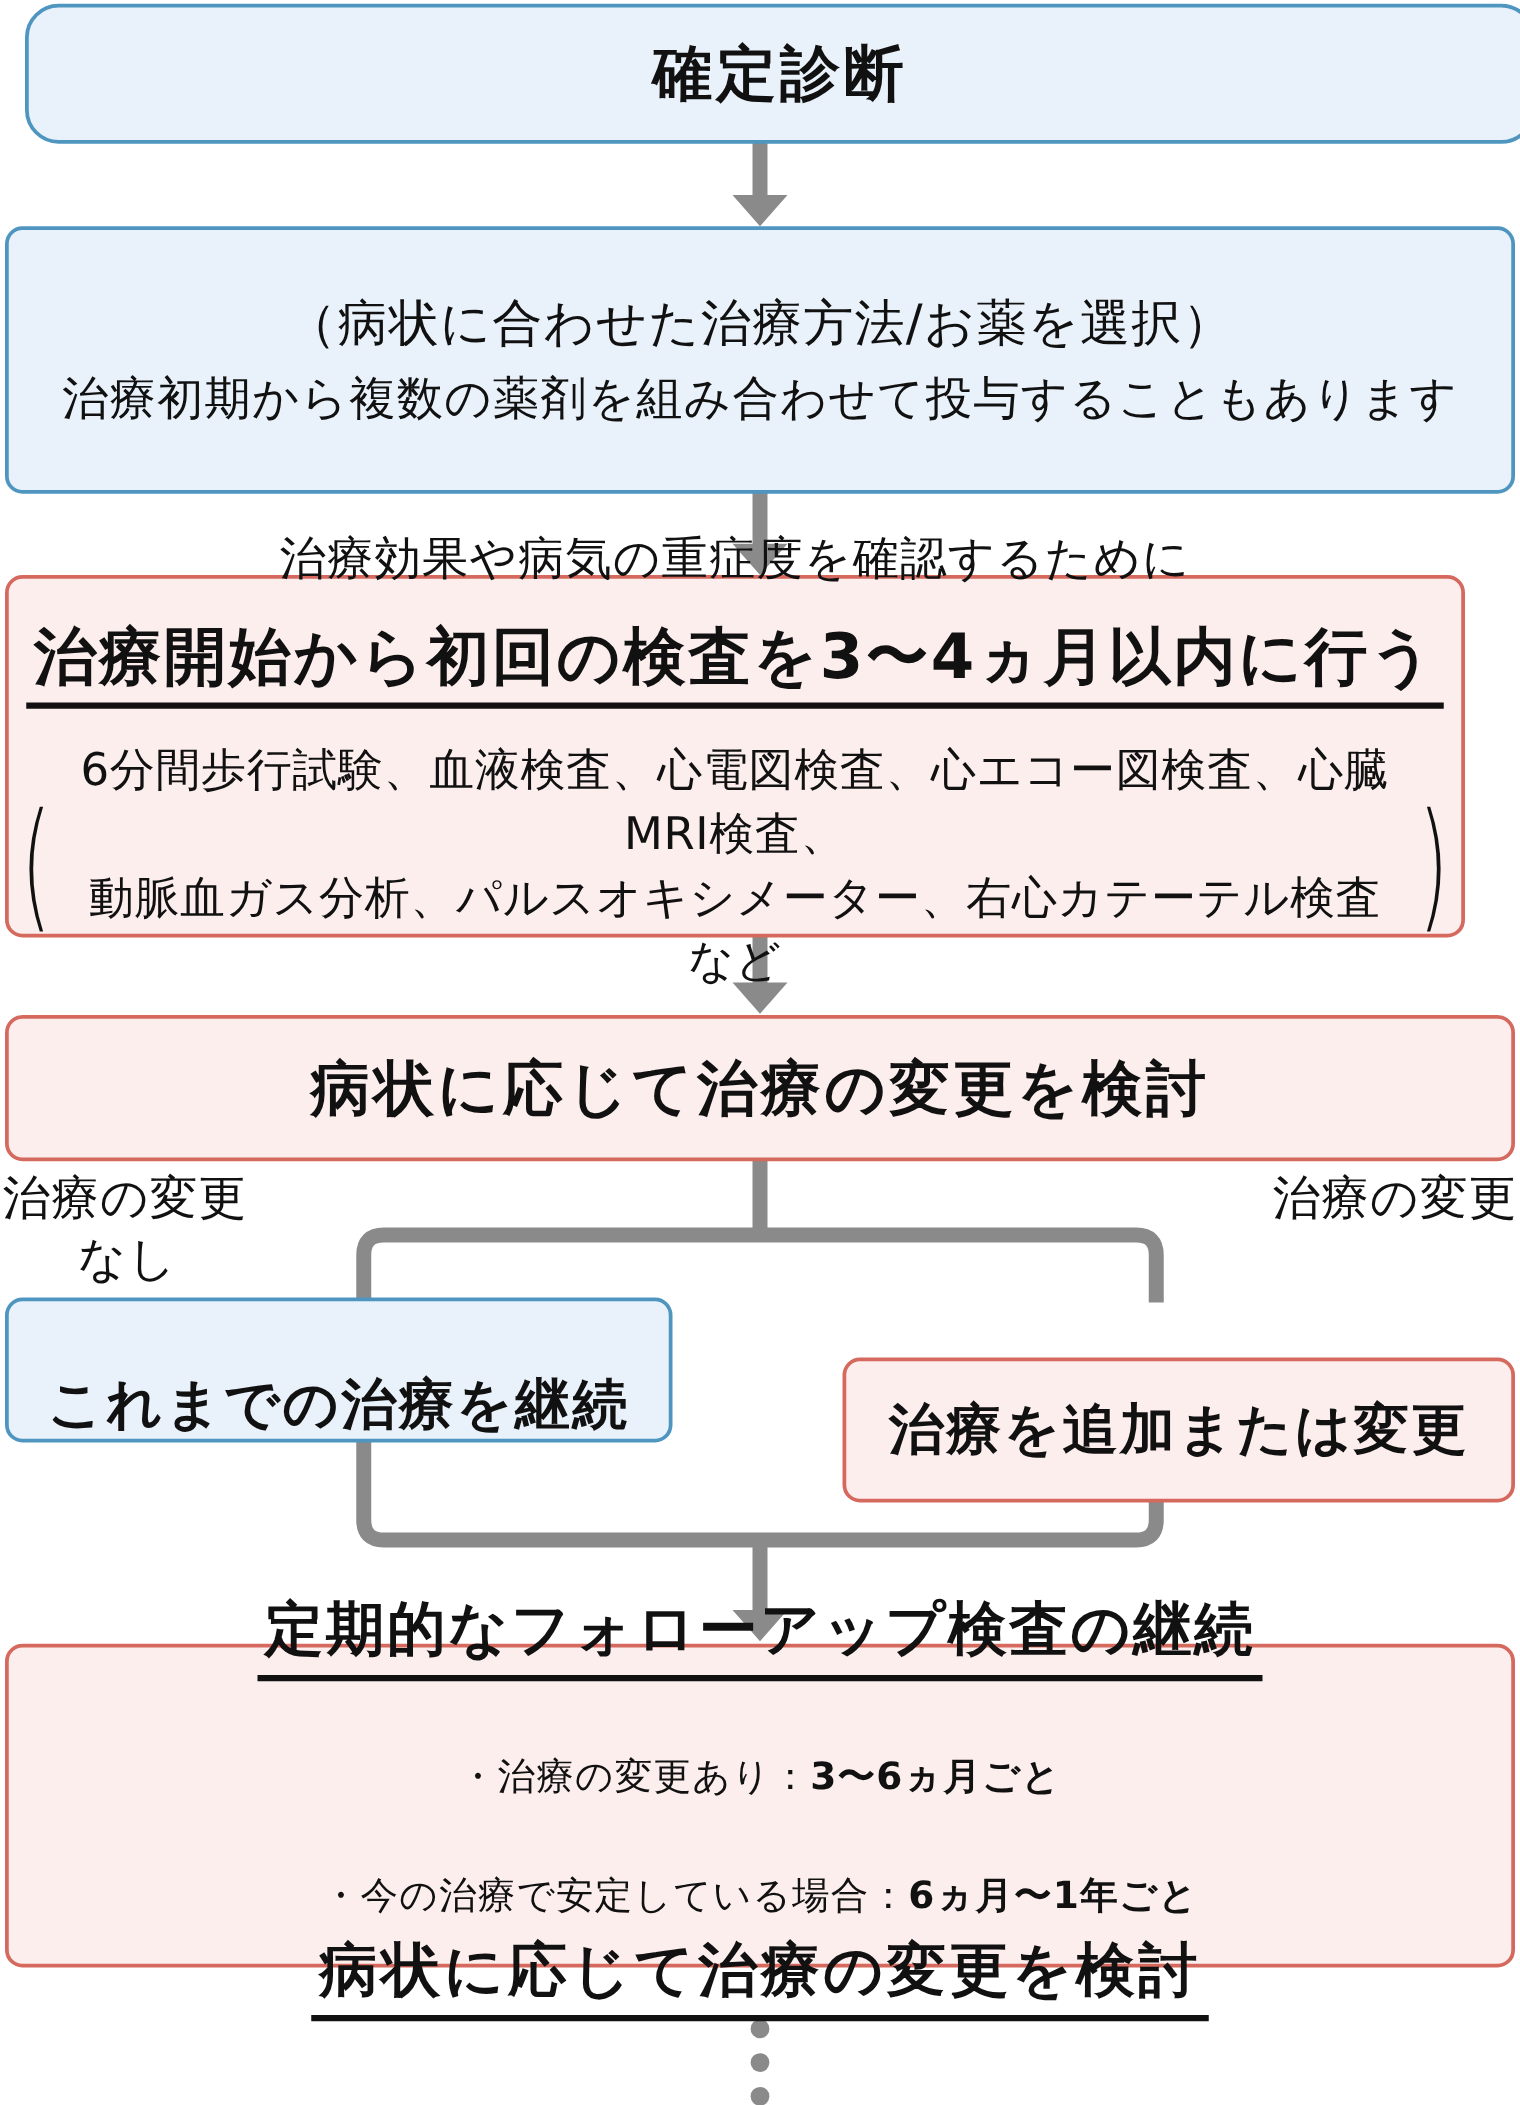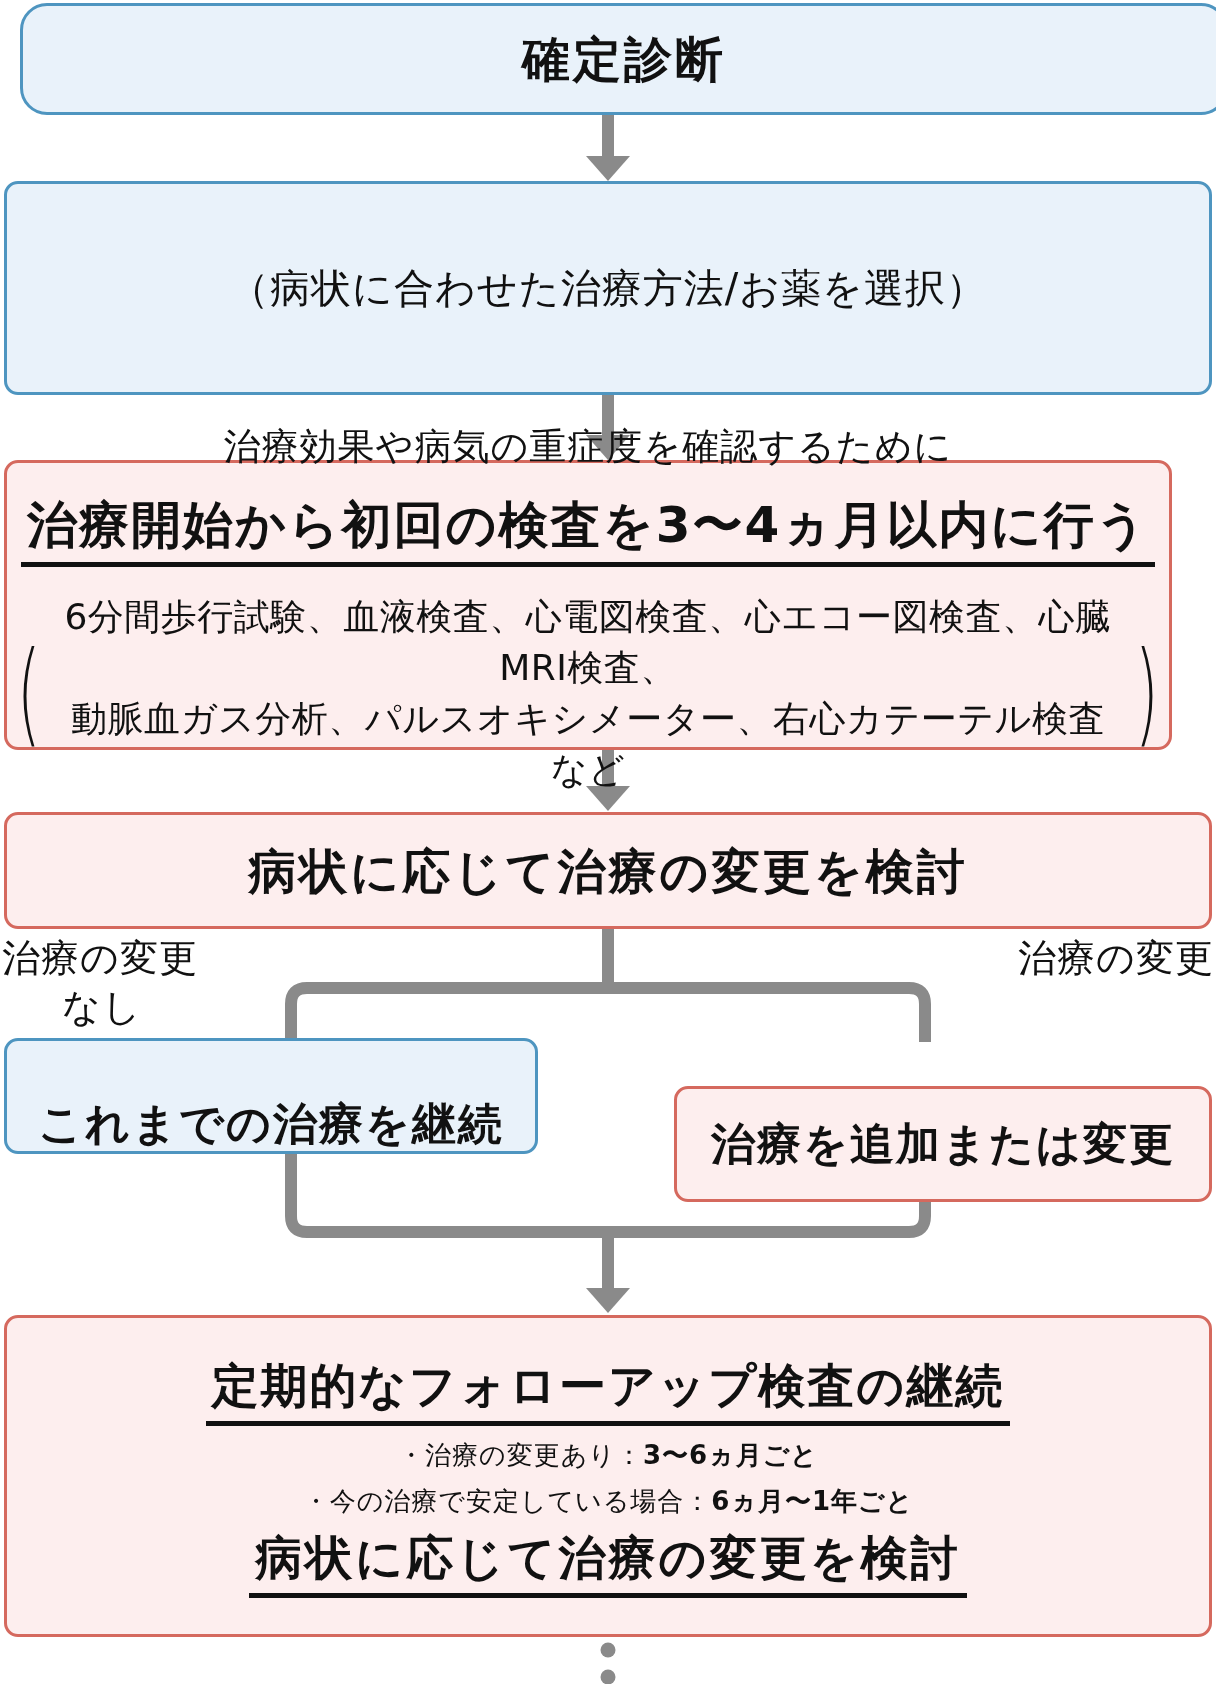--- a/index.html
+++ b/index.html
@@ -28,22 +28,22 @@
   .paren-row{display:flex;align-items:center;justify-content:center;gap:6px;}
   .big-paren{font-size:112px;font-weight:200;line-height:0.85;transform:scaleX(.55);color:var(--text);}
   .tests{font-size:36px;letter-spacing:0.5px;line-height:1.42;}
   .step4{left:4px;top:812px;width:1208px;height:117px;}
   .branch-label{position:absolute;z-index:1;font-size:38px;letter-spacing:1px;line-height:1.28;}
   .branch-label-left{left:2px;top:934px;width:200px;text-align:left;}
   .branch-label-left .l2{text-align:center;}
   .branch-label-right{left:1018px;top:934px;width:196px;text-align:center;}
   .branch-left{left:4px;top:1038px;width:534px;height:116px;justify-content:flex-end;}
   .branch-right{left:674px;top:1086px;width:538px;height:116px;}
-  .step5{left:4px;top:1315px;width:1208px;height:322px;gap:13px;padding-top:4px;}
-  .bullet{font-size:26px;letter-spacing:1px;line-height:1.25;}
+  .step5{left:4px;top:1315px;width:1208px;height:259px;gap:13px;padding-top:4px;}
+  .bullet{font-size:30px;letter-spacing:1px;line-height:1.25;margin-top:45px;}
   .bullet b{font-weight:700;}
   .t-foot{font-size:47px;font-weight:700;letter-spacing:3px;line-height:1.2;}
   .t-title5{font-size:47px;font-weight:700;letter-spacing:2px;line-height:1.2;}
 </style>
 </head>
 <body>
 
 <div class="canvas">
 
   <svg class="connectors" viewBox="0 0 1216 1684" xmlns="http://www.w3.org/2000/svg">
@@ -80,20 +80,21 @@
       <circle cx="608" cy="1677" r="7.5" fill="var(--connector_gray)"></circle>
     </g>
   </svg>
 
   <div class="box blue step1">
     <div class="t-xl">確定診断</div>
   </div>
 
   <div class="box blue step2">
     <div class="t-md">（病状に合わせた治療方法/お薬を選択）</div>
+    <div class="t-sm">治療初期から複数の薬剤を組み合わせて投与することもあります</div>
   </div>
 
   <div class="box pink step3">
     <div class="t-sm">治療効果や病気の重症度を確認するために</div>
     <div class="t-head underline">治療開始から初回の検査を3〜4ヵ月以内に行う</div>
     <div class="paren-row">
       <span class="big-paren">(</span>
       <span class="tests">
         <span>6分間歩行試験、血液検査、心電図検査、心エコー図検査、心臓MRI検査、</span><br>
         <span>動脈血ガス分析、パルスオキシメーター、右心カテーテル検査 など</span>

